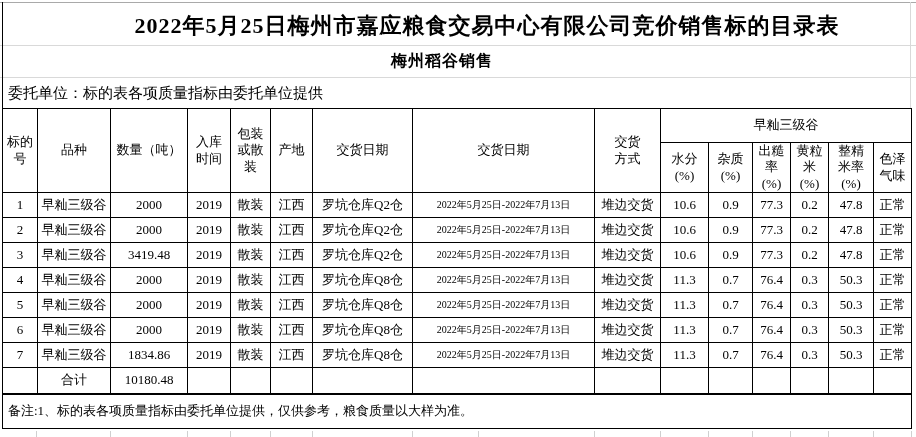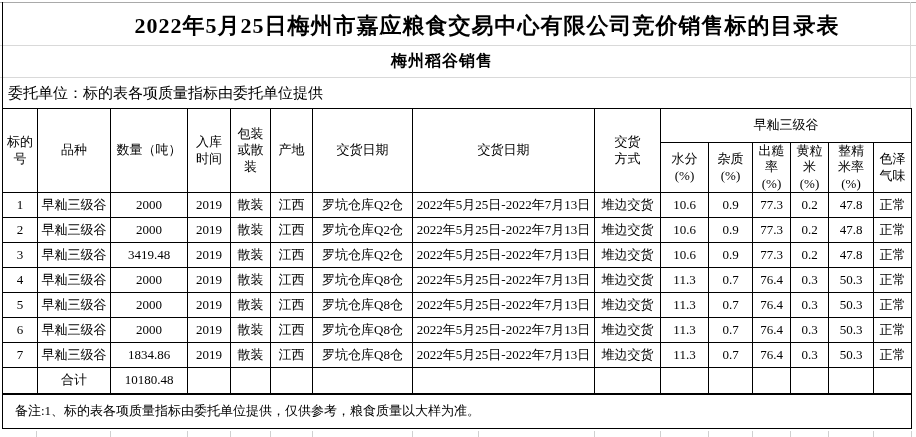--- a/index.html
+++ b/index.html
@@ -39,23 +39,23 @@
   #cat th,#cat td{
     border:1px solid #000;text-align:center;vertical-align:middle;
     font-size:13px;font-weight:normal;padding:0 1px;overflow:hidden;
     line-height:1.25;
   }
   #cat th{white-space:pre-line;}
   #cat thead tr.h1{height:34px;}
   #cat thead tr.h2{height:50px;}
   #cat tbody tr{height:25px;}
   #cat tr.total{height:26px;}
-  #cat td.date-cell{font-size:13px;white-space:nowrap;padding:0;}
+  #cat td.date-cell{font-size:10px;white-space:nowrap;padding:0;}
   #cat tr.remark td{
-    height:33px;text-align:left;padding:0 4px 0 12px;border-top:2px solid #000;
+    height:33px;text-align:left;padding:0 4px 0 5px;border-top:2px solid #000;
     font-size:13px;white-space:nowrap;
   }
 </style>
 </head>
 <body>
 
 <div class="gl-h gl-top"></div>
 <div class="gl-h gl-r1"></div>
 <div class="gl-h gl-r2"></div>
 <div class="gl-v gl-v-right"></div>

